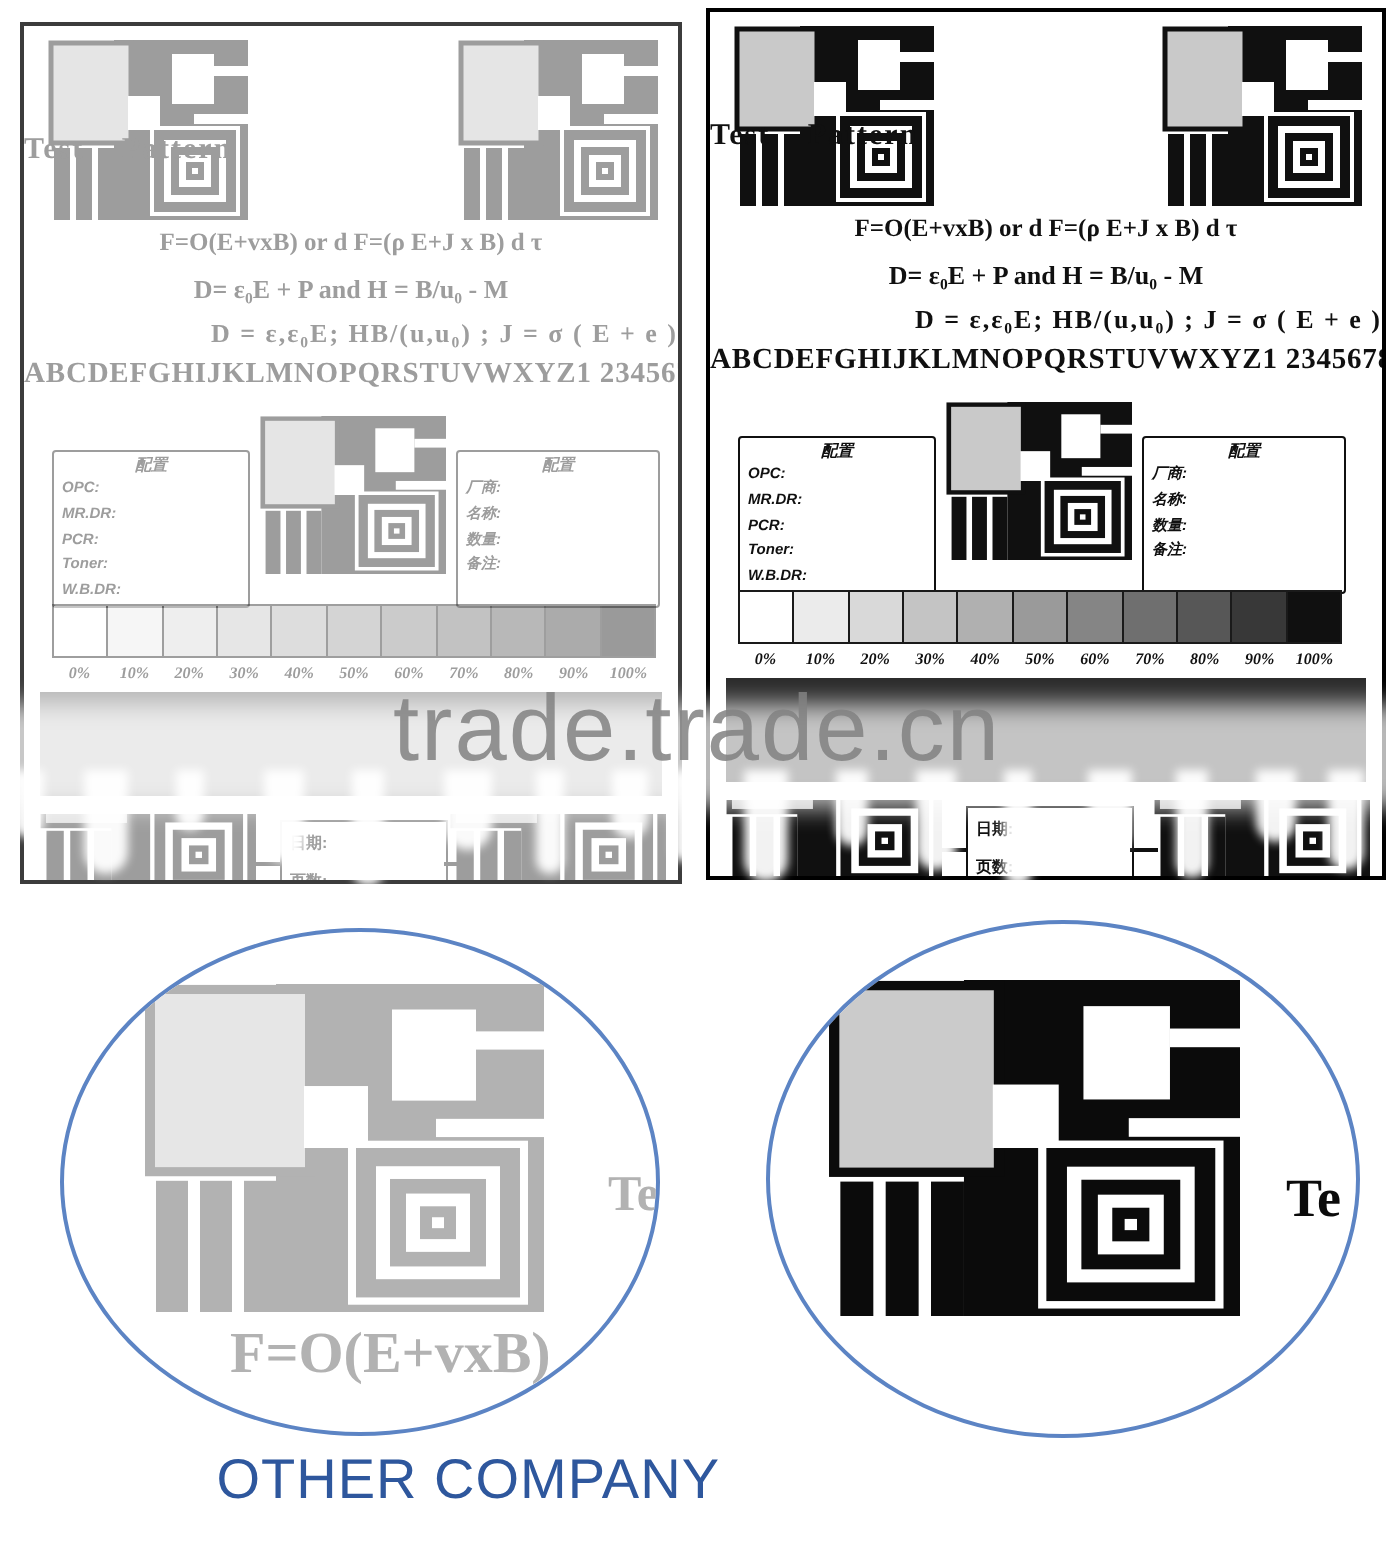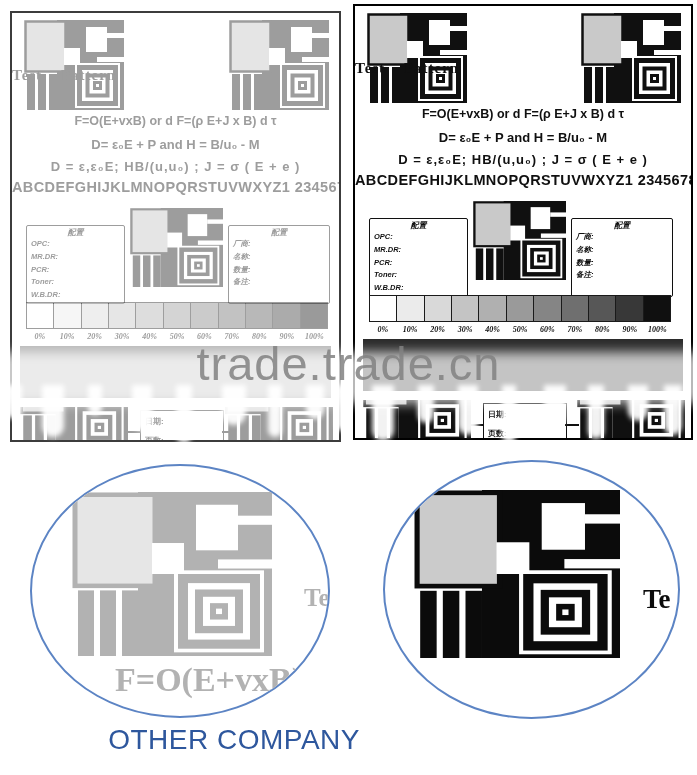--- a/index.html
+++ b/index.html
@@ -25,25 +25,25 @@
   }
   .page .mark-tl{position:absolute; left:12px; top:7px; width:100px; height:90px;}
   .page .mark-tr{position:absolute; right:10px; top:7px; width:100px; height:90px;}
   .page .title{
     position:absolute; left:0; right:0; top:54px; text-align:left;
     font-family:"Liberation Serif", serif; font-weight:bold; font-size:15px;
     word-spacing:14px; letter-spacing:1px; color:var(--ink);
   }
   .formula{
     position:absolute; left:0; right:0; text-align:center; color:var(--ink);
-    font-family:Liberation Sans, sans-serif; font-weight:bold; white-space:nowrap;
+    font-family:Liberation Serif, serif; font-weight:bold; white-space:nowrap;
   }
   .f1{top:101px; font-size:12.5px;}
   .f2{top:124px; font-size:13px;}
-  .f3{top:146px; font-size:13px; letter-spacing:1px;}
+  .f3{top:146px; font-size:13px; letter-spacing:1px;text-align:right;}
   .f4{top:166px; font-size:14.5px; letter-spacing:.4px;}
 
   .mini-box{
     position:absolute; top:212px; height:77px; border:1.5px solid var(--ink);
     border-radius:2px; color:var(--ink); background:#fff;font-style:italic;
   }
   .box-config{left:14px; width:97px;}
   .box-info{left:216px; width:100px;}
   .mini-box .bx-head{
     text-align:center; font-size:8px; font-weight:bold; margin-top:2px; line-height:10px;
@@ -118,21 +118,21 @@
   .inset-right .big-mark{left:29px; top:28px; width:206px; height:168px;}
   .inset .partial-te{
     position:absolute; font-family:"Liberation Serif", serif; font-weight:bold; color:var(--ink);
   }
   .inset-left .partial-te{left:272px; top:118px; font-size:25px;}
   .inset-right .partial-te{left:258px; top:122px; font-size:27px;}
   .inset .inset-formula{
     position:absolute; font-family:"Liberation Serif", serif; font-weight:bold;
     color:var(--ink); white-space:nowrap;
   }
-  .inset-left .inset-formula{left:83px; top:195px; font-size:34px;}
+  .inset-left .inset-formula{left:83px; top:195px; font-size:29px;}
   .inset-right .inset-formula{left:74px; top:200px; font-size:29px;}
 
   .caption{
     position:absolute; top:724px; text-align:right; color:#2e579d;
     font-size:28px; letter-spacing:.5px; font-weight:normal;
   }
   .caption-left{left:20px; width:340px;}
   .caption-right{left:405px; width:265px;}
 
   svg .sq{fill:var(--sq);}

